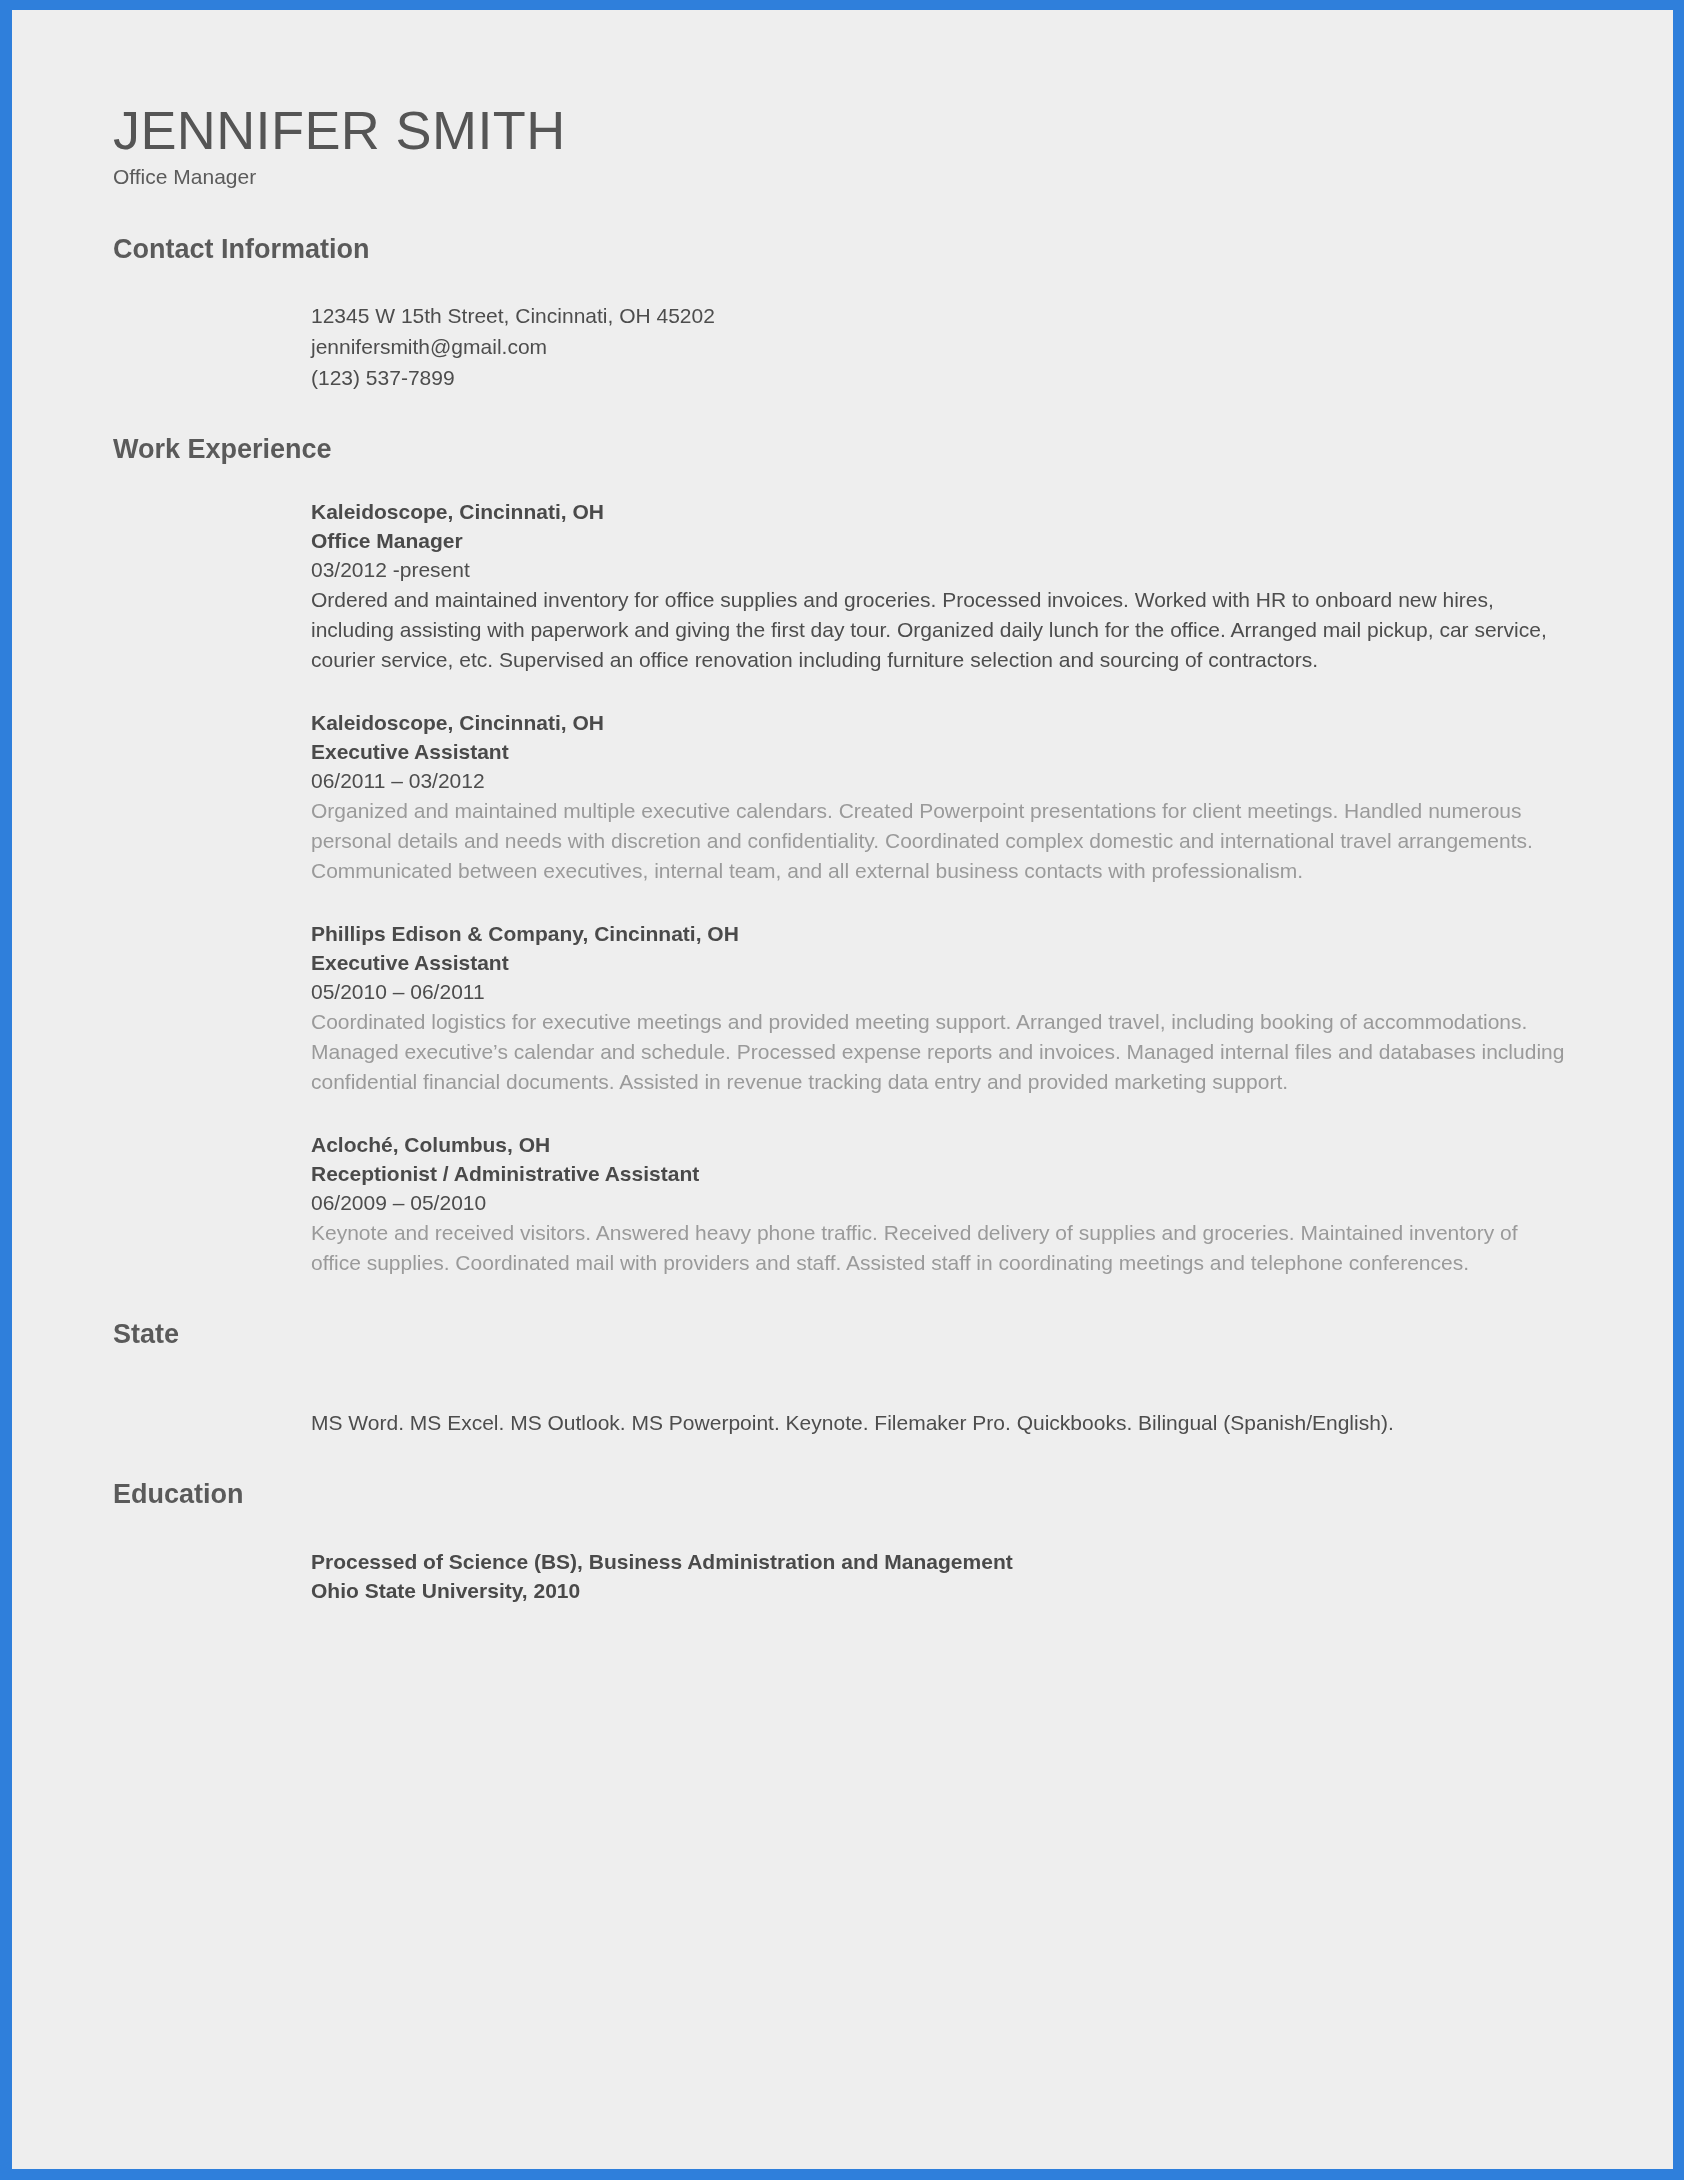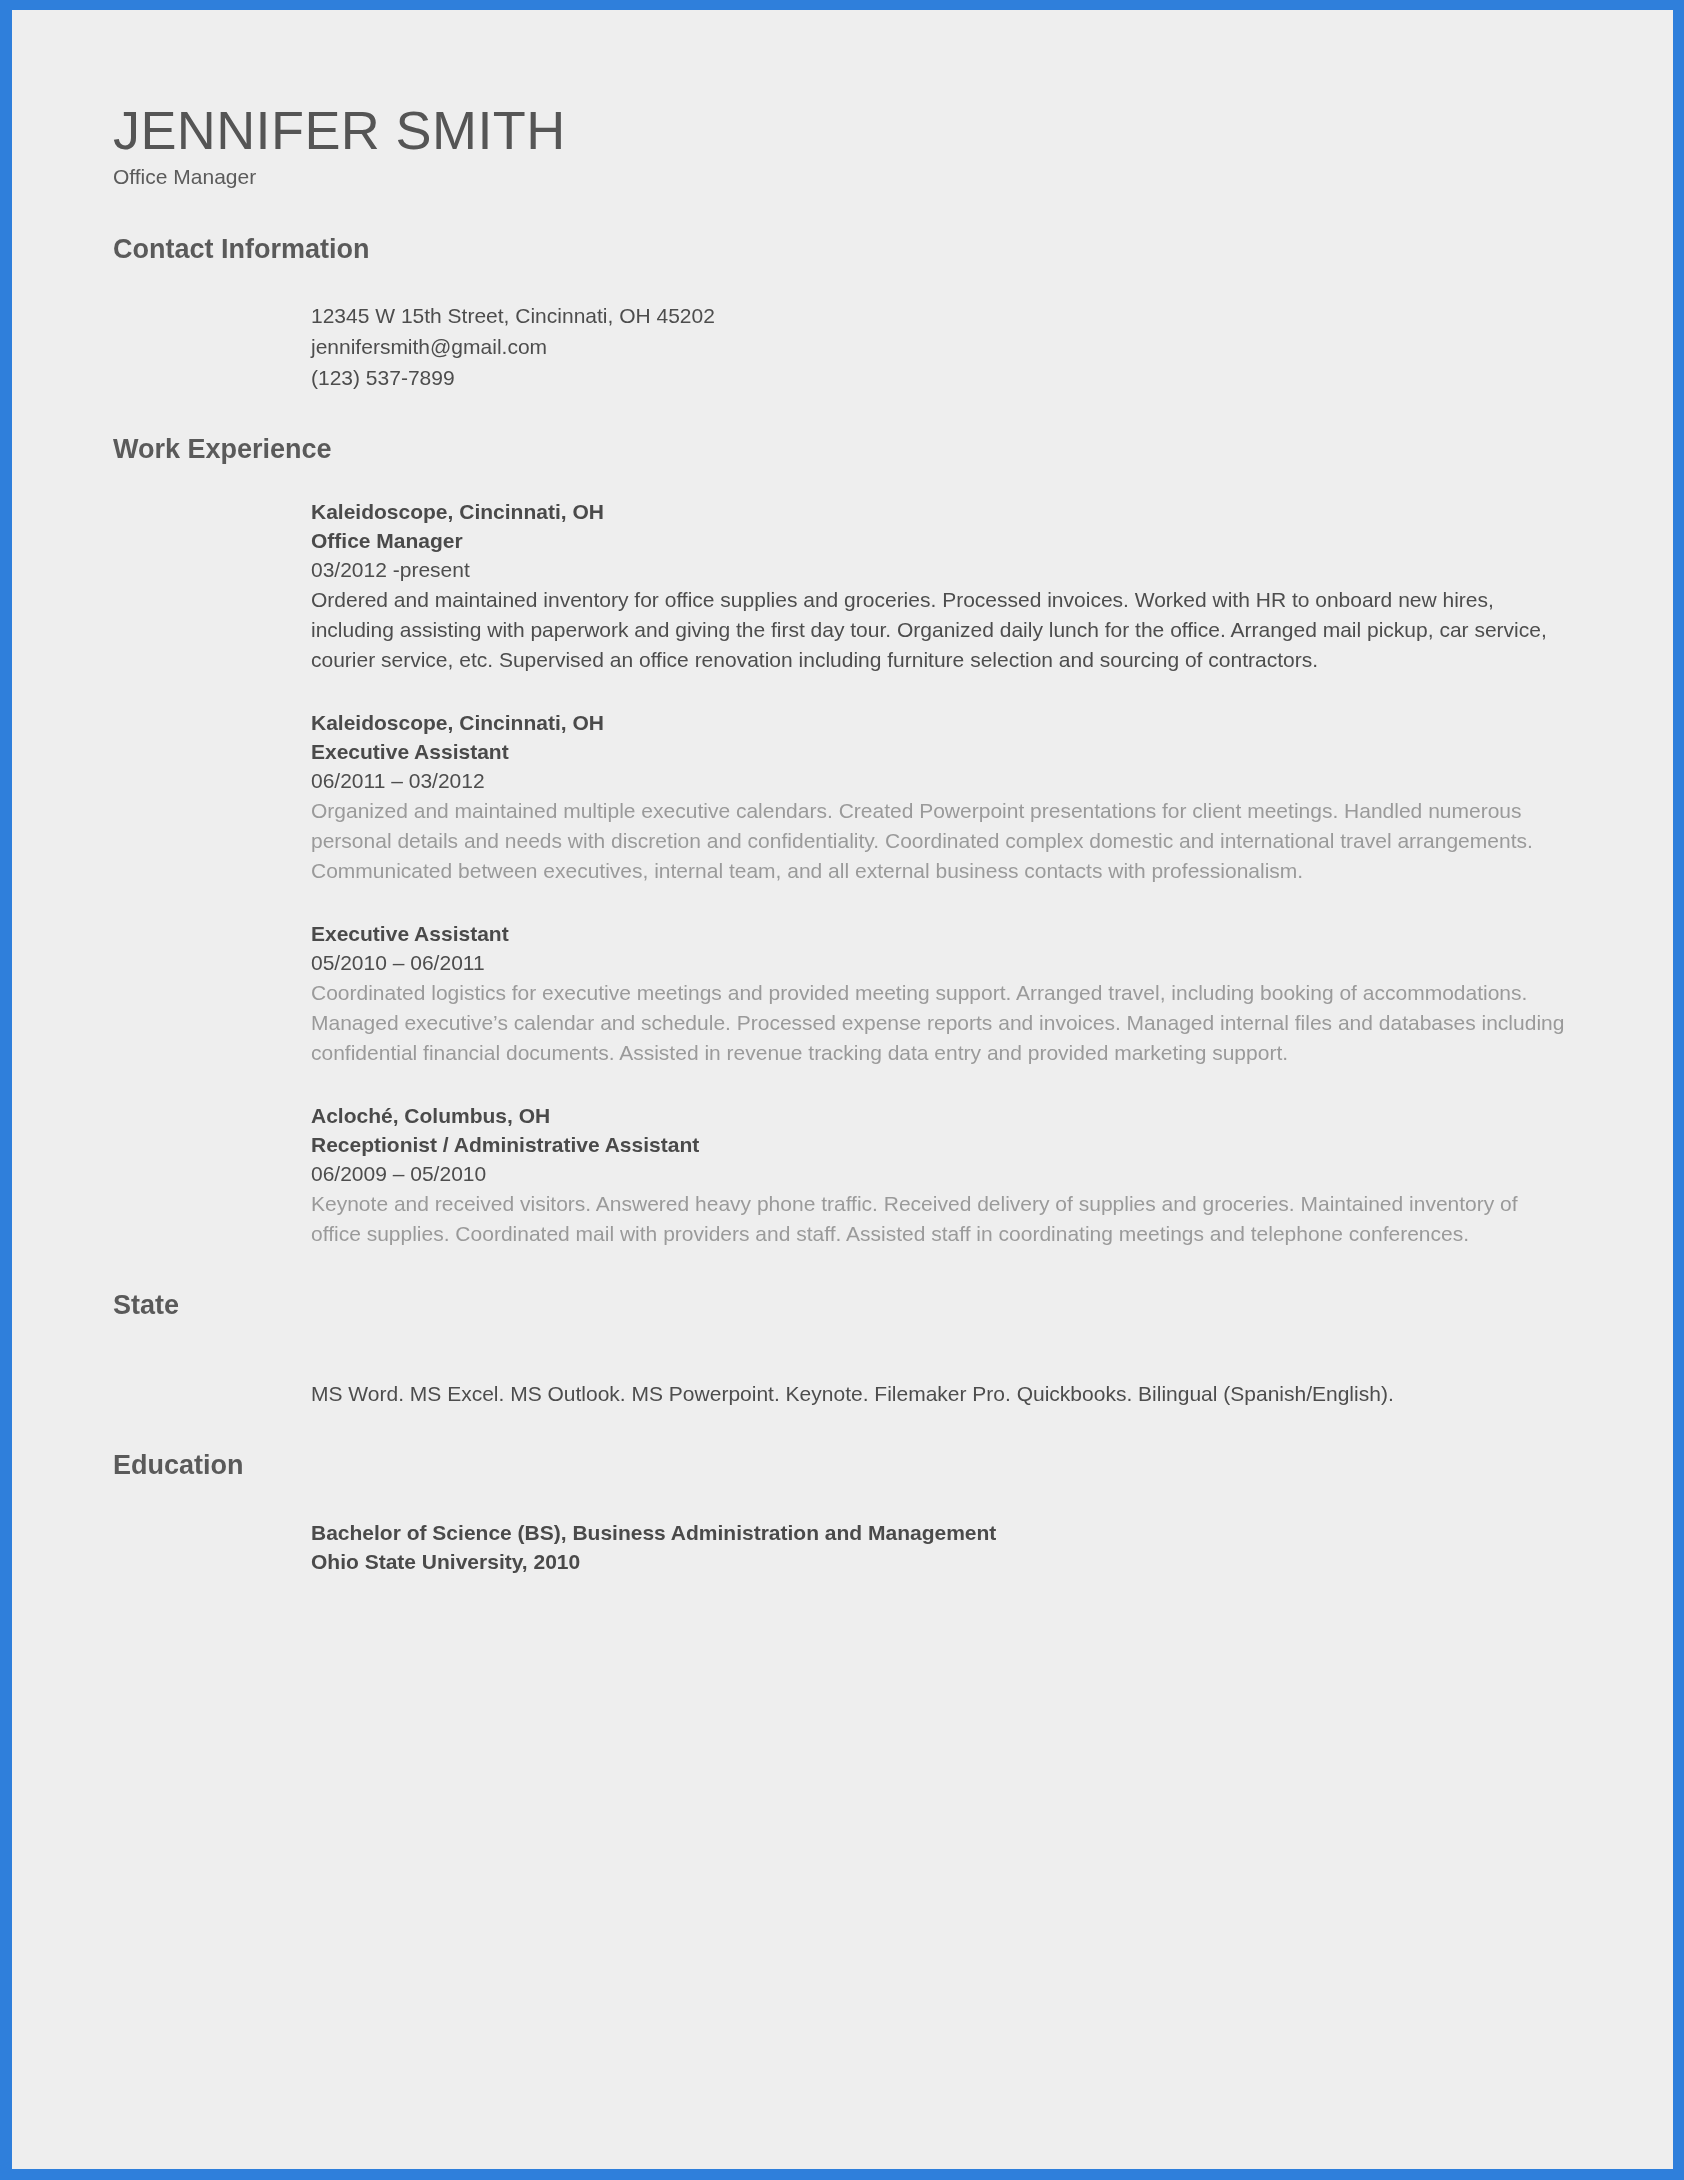--- a/index.html
+++ b/index.html
@@ -162,20 +162,21 @@
         </div>
 
         <div class="job-entry">
           <div class="job-company">Kaleidoscope, Cincinnati, OH</div>
           <div class="job-role">Executive Assistant</div>
           <div class="job-dates">06/2011 – 03/2012</div>
           <div class="job-desc muted">Organized and maintained multiple executive calendars. Created Powerpoint presentations for client meetings. Handled numerous personal details and needs with discretion and confidentiality. Coordinated complex domestic and international travel arrangements. Communicated between executives, internal team, and all external business contacts with professionalism.</div>
         </div>
 
         <div class="job-entry">
+          <div class="job-company">Phillips Edison &amp; Company, Cincinnati, OH</div>
           <div class="job-role">Executive Assistant</div>
           <div class="job-dates">05/2010 – 06/2011</div>
           <div class="job-desc muted">Coordinated logistics for executive meetings and provided meeting support. Arranged travel, including booking of accommodations. Managed executive’s calendar and schedule. Processed expense reports and invoices. Managed internal files and databases including confidential financial documents. Assisted in revenue tracking data entry and provided marketing support.</div>
         </div>
 
         <div class="job-entry">
           <div class="job-company">Acloché, Columbus, OH</div>
           <div class="job-role">Receptionist / Administrative Assistant</div>
           <div class="job-dates">06/2009 – 05/2010</div>
           <div class="job-desc muted">Keynote and received visitors. Answered heavy phone traffic. Received delivery of supplies and groceries. Maintained inventory of office supplies. Coordinated mail with providers and staff. Assisted staff in coordinating meetings and telephone conferences.</div>
@@ -187,20 +188,20 @@
     <div class="section-block">
       <h2 class="section-heading heading-skills">State</h2>
       <div class="indent skills-wrap">
         <div class="skills-text">MS Word. MS Excel. MS Outlook. MS Powerpoint. Keynote. Filemaker Pro. Quickbooks. Bilingual (Spanish/English).</div>
       </div>
     </div>
 
     <div class="section-block">
       <h2 class="section-heading heading-education">Education</h2>
       <div class="indent edu-wrap">
-        <div class="edu-degree">Bachelor of Science (BS), Business Administration and Management</div>
+        <div class="edu-degree">Processed of Science (BS), Business Administration and Management</div>
         <div class="edu-school">Ohio State University, 2010</div>
       </div>
     </div>
 
   </div>
 </div>
 
 
 </body></html>

